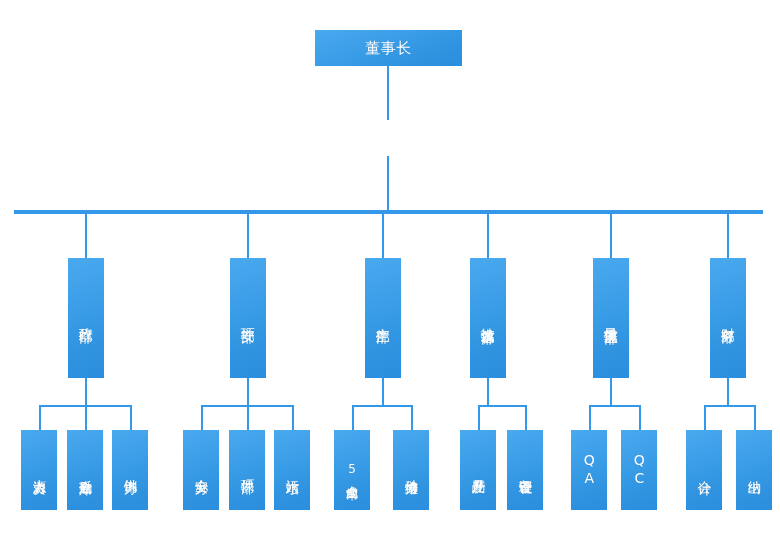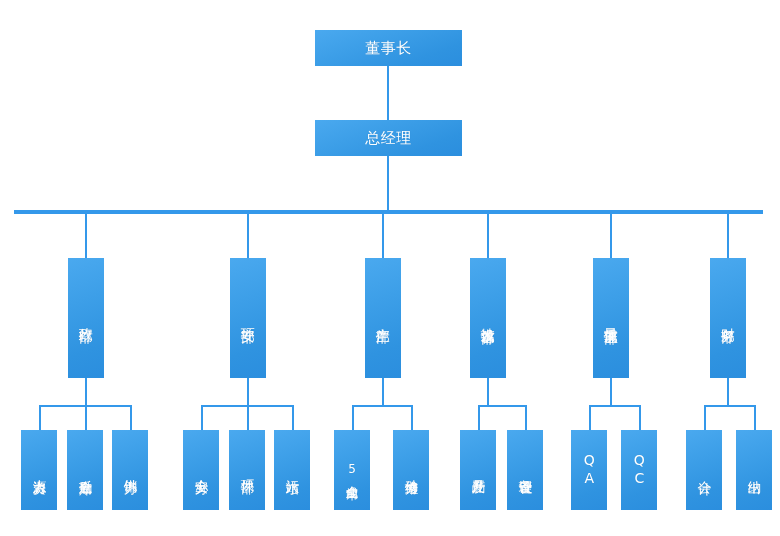--- a/index.html
+++ b/index.html
@@ -81,21 +81,20 @@
 </style>
 </head>
 <body>
 
 <div id="org-chart">
 
   <div class="node horizontal" style="left:315px; top:30px; width:147px; height:36px;">董事长</div>
 
   <div class="conn v" style="left:387px; top:66px; height:54px;"></div>
 
-  <div class="node horizontal" style="left:315px; top:120px; width:147px; height:36px;">总经理</div>
 
   <div class="conn v" style="left:387px; top:156px; height:56px;"></div>
 
   <div class="conn bus" style="left:14px; top:210px; width:749px;"></div>
 
   <div class="conn v" style="left:85px; top:212px; height:46px;"></div>
   <div class="conn v" style="left:247px; top:212px; height:46px;"></div>
   <div class="conn v" style="left:382px; top:212px; height:46px;"></div>
   <div class="conn v" style="left:487px; top:212px; height:46px;"></div>
   <div class="conn v" style="left:610px; top:212px; height:46px;"></div>

